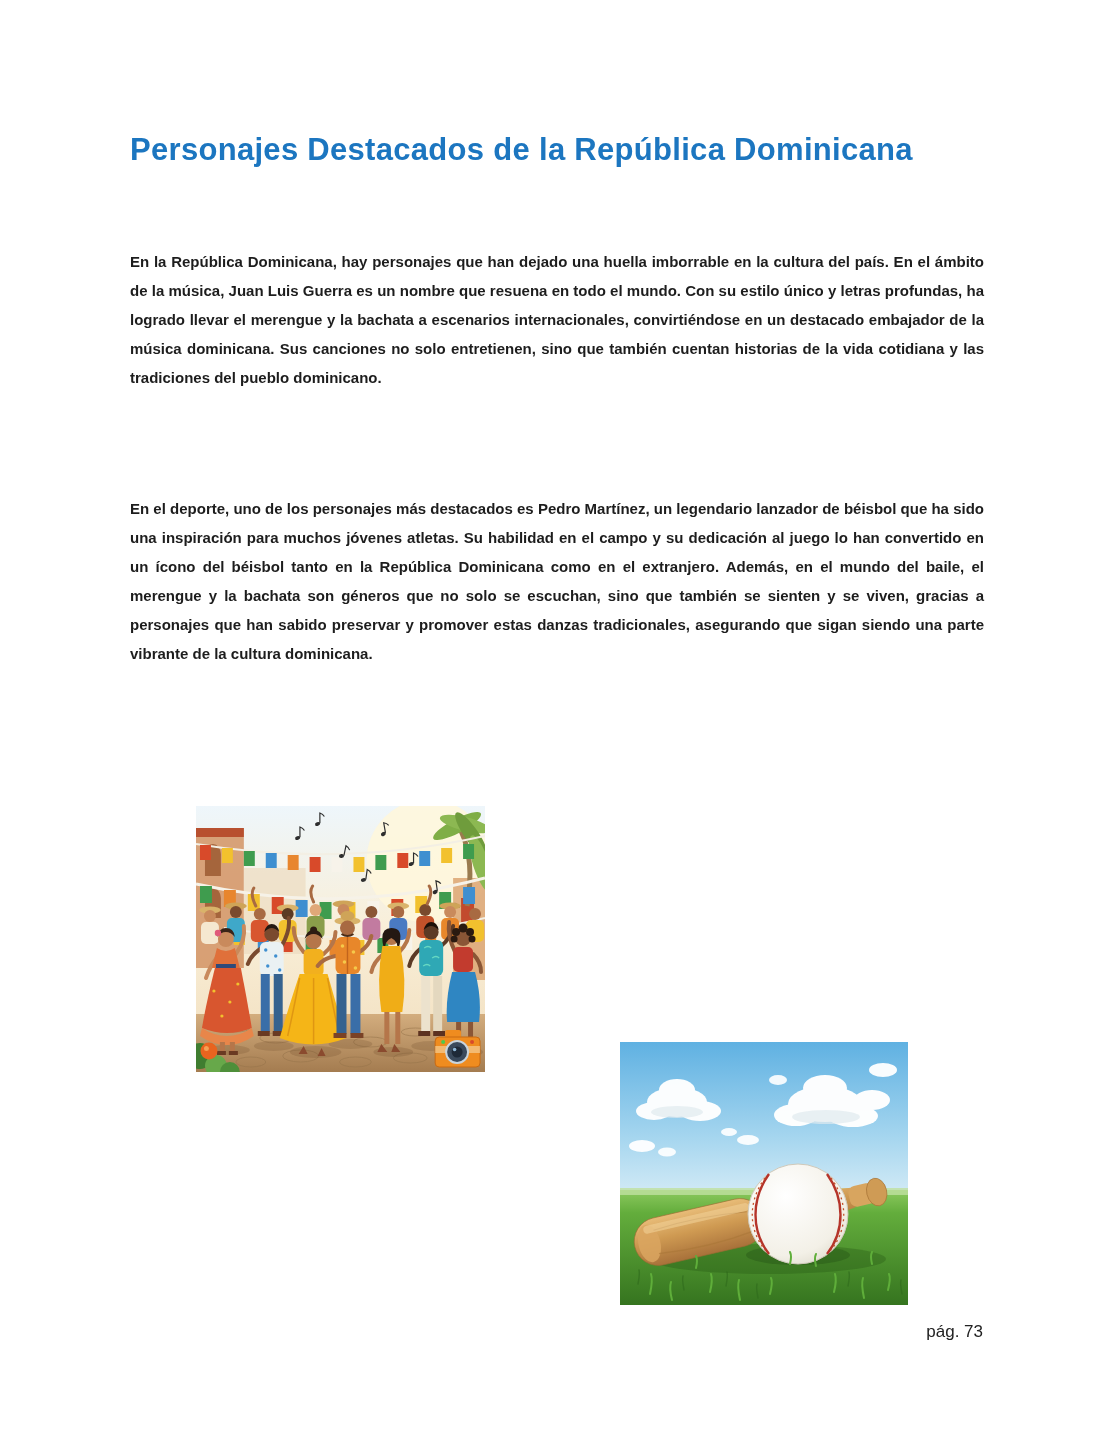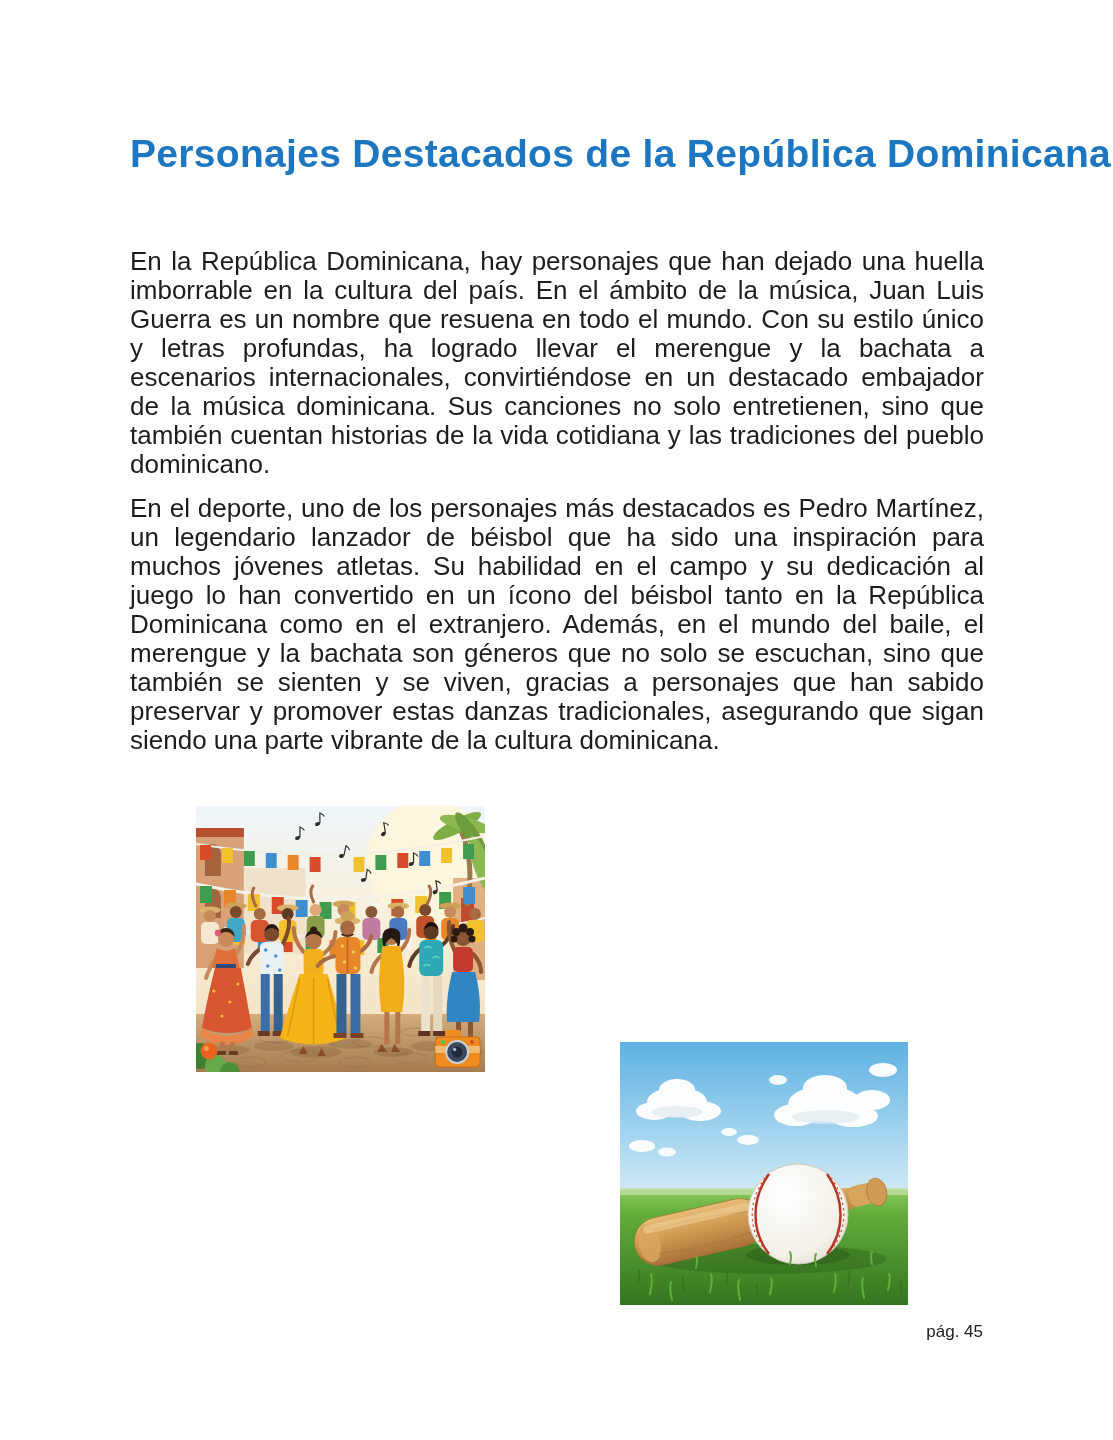--- a/index.html
+++ b/index.html
@@ -2,27 +2,28 @@
 <html><head>
 <meta charset="utf-8">
 <style>
   html,body { margin:0; padding:0; background:#ffffff; }
   .page {
     position:relative; width:1113px; height:1440px; background:#ffffff;
     font-family:"Liberation Sans", sans-serif; overflow:hidden;
   }
   .doc-title {
     position:absolute; left:130px; top:132px; margin:0;
-    font-size:39px; font-weight:bold; color:#1c76c0; letter-spacing:0.3px;
+    font-size:31px; font-weight:bold; color:#1c76c0; letter-spacing:0.3px;
     white-space:nowrap;
   }
   .para {
     position:absolute; left:130px; width:854px; margin:0;
-    font-size:26px; line-height:29px; text-align:justify;
+    font-size:15px; line-height:29px; text-align:justify;
     color:#1d1d1d;
+    font-weight:bold;
   }
   .para-1 { top:247px; }
   .para-2 { top:494px; }
   .fig { position:absolute; margin:0; padding:0; }
   .fig svg { display:block; width:100%; height:100%; }
   .fig-dance    { left:196px; top:806px;  width:289px; height:266px; }
   .fig-baseball { left:620px; top:1042px; width:288px; height:263px; }
   .page-number {
     position:absolute; right:130px; top:1322px;
     font-size:17px; color:#222222;
@@ -410,15 +411,15 @@
         <path d="M18,242 q2,-10 1,-14"></path>
           <path d="M64,248 q-2,-10 -1,-14"></path>
           <path d="M106,244 q2,-10 1,-14"></path>
         <path d="M138,256 q-2,-10 -1,-14"></path>
           <path d="M228,244 q2,-10 1,-14"></path>
           <path d="M282,252 q-2,-10 -1,-14"></path>
       </g>
     </svg>
   </figure>
 
-  <div class="page-number">pág. 45</div>
+  <div class="page-number">pág. 73</div>
 
 </div>
 
 </body></html>

